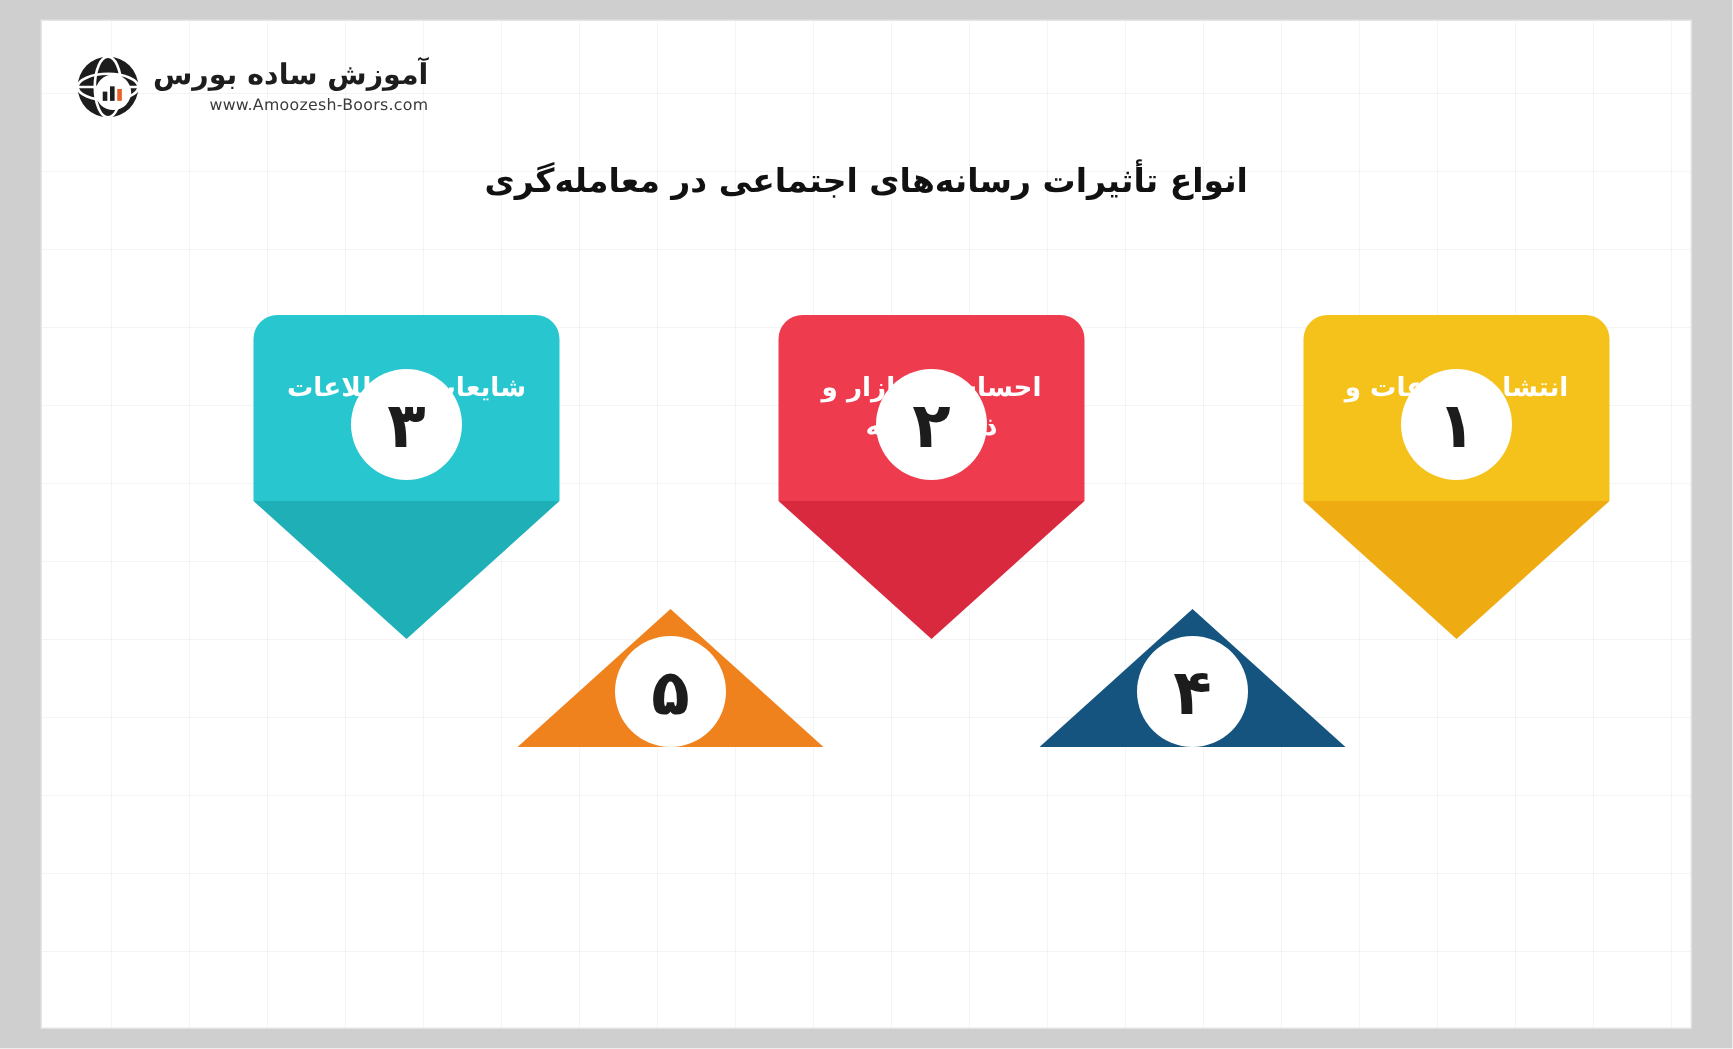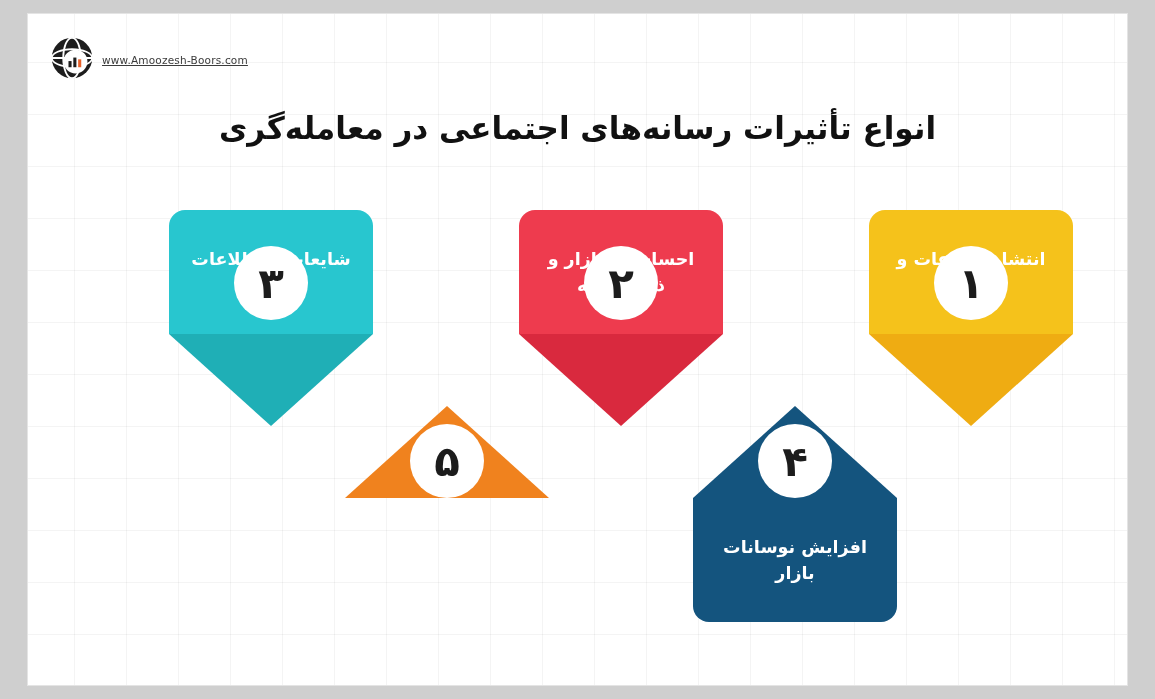--- a/index.html
+++ b/index.html
@@ -72,31 +72,30 @@
     font-weight: bold;
     color: #1d1d1d;
     letter-spacing: -0.5px;
     direction: rtl;
   }
   #logo .brand-en {
     margin-top: 5px;
     font-size: 10.5px;
     color: #3b3b3b;
     letter-spacing: 0.2px;
-    text-decoration: underline;
   }
 
   
   #title {
     position: absolute;
     top: 92px;
     right: 36px;
     left: 36px;
     text-align: center;
-    font-size: 31px;
+    font-size: 22px;
     font-weight: bold;
     color: #111111;
     letter-spacing: -0.3px;
     line-height: 1.45;
   }
 
   
   .badge {
     position: absolute;
     width: 204px;
@@ -180,20 +179,21 @@
         <circle cx="50" cy="50" r="46" fill="#1d1d1d"></circle>
         <ellipse cx="50" cy="50" rx="46" ry="20" fill="none" stroke="#ffffff" stroke-width="4"></ellipse>
         <ellipse cx="50" cy="50" rx="20" ry="46" fill="none" stroke="#ffffff" stroke-width="4"></ellipse>
         <line x1="4" y1="50" x2="96" y2="50" stroke="#ffffff" stroke-width="4"></line>
         <circle cx="58" cy="58" r="27" fill="#ffffff"></circle>
         <rect x="42" y="57" width="7" height="14" fill="#1d1d1d"></rect>
         <rect x="53" y="49" width="7" height="22" fill="#1d1d1d"></rect>
         <rect x="64" y="53" width="7" height="18" fill="#E8612A"></rect>
       </svg>
       <div class="words">
+        <div class="brand-fa">آموزش ساده بورس</div>
         <div class="brand-en">www.Amoozesh-Boors.com</div>
       </div>
     </div>
 
     <div id="title">انواع تأثیرات رسانه‌های اجتماعی در معامله‌گری</div>
 
     <div class="badge" id="badge-1">
       <div class="body" style="background:#F5C21B">
         <div class="label">انتشار اطلاعات و آگاهی</div>
       </div>
@@ -220,23 +220,20 @@
       <svg class="tail" viewBox="0 0 204 92" preserveAspectRatio="none">
         <polygon points="0,0 204,0 102,92" fill="#1FAFB6"></polygon>
       </svg>
       <div class="num-circle">۳</div>
     </div>
 
     <div class="badge up" id="badge-4">
       <svg class="tip" viewBox="0 0 204 92" preserveAspectRatio="none">
         <polygon points="102,0 204,92 0,92" fill="#14547E"></polygon>
       </svg>
-      <div class="body" style="background:#14547E">
-        <div class="label">افزایش نوسانات بازار</div>
-      </div>
       <div class="num-circle">۴</div>
     </div>
 
     <div class="badge up" id="badge-5">
       <svg class="tip" viewBox="0 0 204 92" preserveAspectRatio="none">
         <polygon points="102,0 204,92 0,92" fill="#F0821E"></polygon>
       </svg>
       <div class="num-circle">۵</div>
     </div>
 

